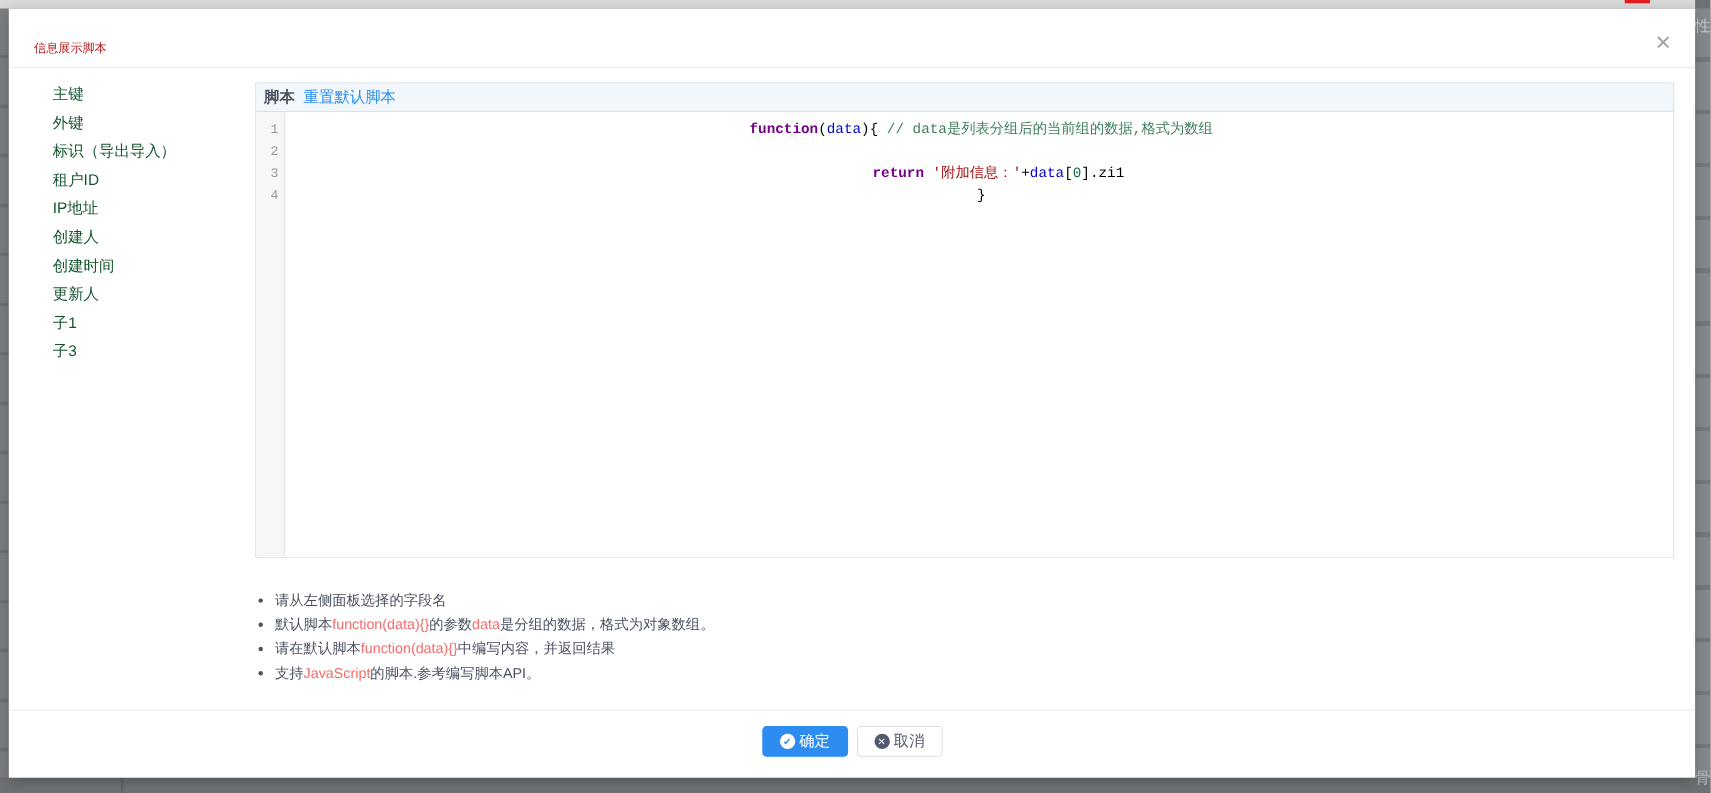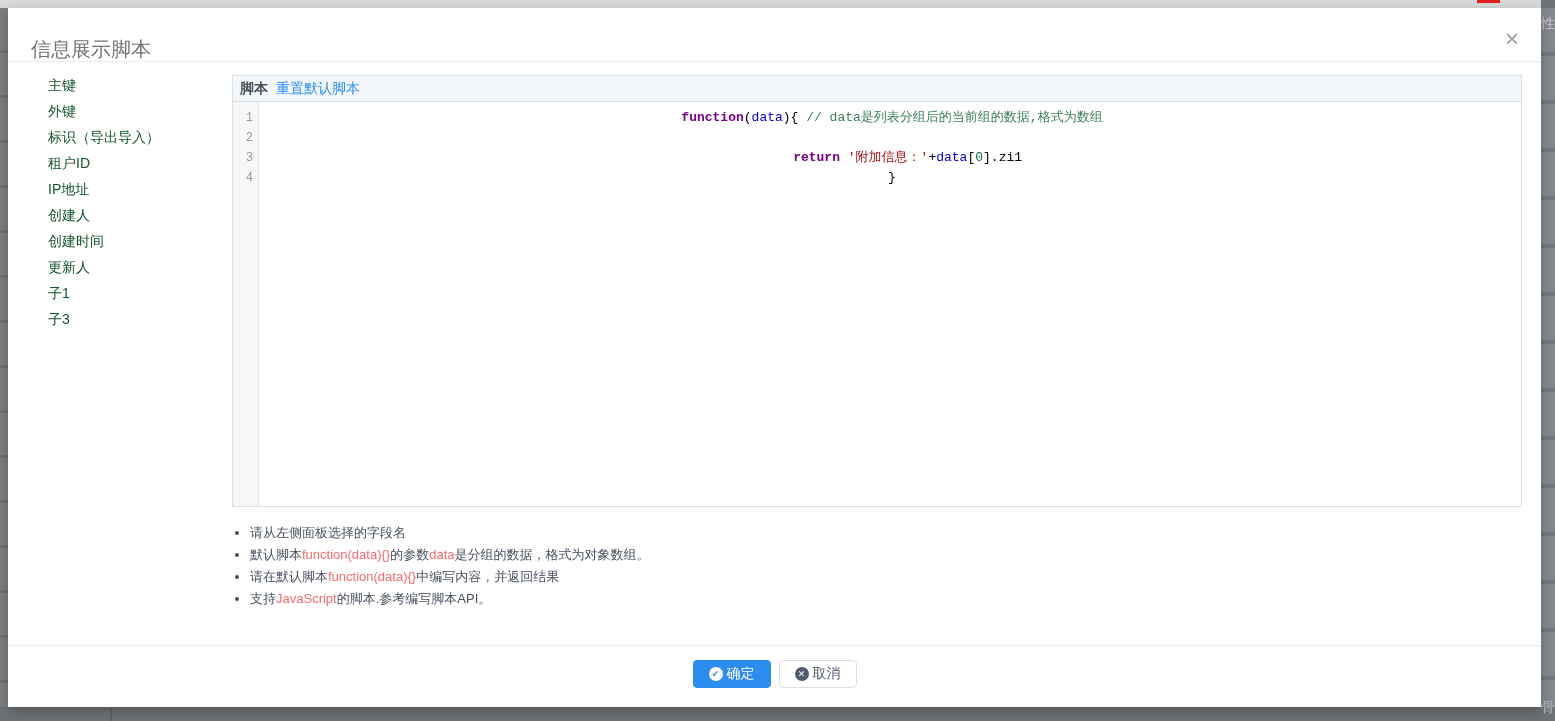--- a/index.html
+++ b/index.html
@@ -19,21 +19,21 @@
   .bg-bottom .v-line { position:absolute; left:110px; top:0; width:2px; height:100%; background:#606366; }
   .bg-frag { position:absolute; color:#c8cbce; font-size:14px; z-index:2; overflow:hidden; width:14px; }
   .frag-top { right:0; top:15px; }
   .frag-bottom { right:0; bottom:4px; color:#b6b9bc; }
 
   
   .modal { position:absolute; left:8px; top:8px; width:1533px; height:699px; background:#fff;
     z-index:5; display:flex; flex-direction:column; box-shadow:0 4px 12px rgba(0,0,0,.25); }
 
   .modal-header { flex:none; height:54px; position:relative; border-bottom:1px solid #e8eaec; }
-  .modal-title { position:absolute; left:23px; top:28px; font-size:20px; color:#737373; }
+  .modal-title { position:absolute; left:23px; top:28px; font-size:11px; color:#b91c1c; }
   .modal-close { position:absolute; right:22px; top:20px; font-size:24px; line-height:22px;
     color:#9ea0a5; cursor:pointer; font-weight:300; }
 
   .modal-content { flex:1 1 auto; display:flex; overflow:hidden; padding:0 19px 0 40px; }
 
   
   .sidebar { flex:none; width:184px; padding-top:10px; }
   .sidebar li { list-style:none; height:26px; line-height:26px; font-size:14px; color:#14532d; cursor:pointer; }
 
   
@@ -51,21 +51,21 @@
   .code-area { flex:1 1 auto; padding:6px 0 0 4px; overflow:hidden; }
   .code-line { height:20px; line-height:20px; white-space:pre;
     font-family:"Liberation Mono","DejaVu Sans Mono",monospace; font-size:13px; color:#000;text-align:center; }
   .tk-kw { color:#770088; font-weight:bold; }
   .tk-var { color:#0000cc; }
   .tk-cmt { color:#3f7f5f; }
   .tk-str { color:#a11111; }
   .tk-num { color:#116644; }
 
   
-  .notes { margin:15px 0 0 18px; }
+  .notes { margin:28px 0 0 18px; }
   .notes li { font-size:13px; line-height:22px; color:#495060; }
   .notes .red { color:#f56c6c; }
 
   
   .modal-footer { flex:none; height:62px; border-top:1px solid #e8eaec;
     display:flex; justify-content:center; align-items:flex-start; padding-top:14px; gap:8px; }
   .btn { height:28px; border-radius:4px; font-size:14px; display:inline-flex; align-items:center;
     padding:0 15px; cursor:pointer; border:1px solid transparent;
     font-family:"Liberation Sans","DejaVu Sans",sans-serif; }
   .btn .ic { width:14px; height:14px; border-radius:50%; display:inline-flex; align-items:center;

